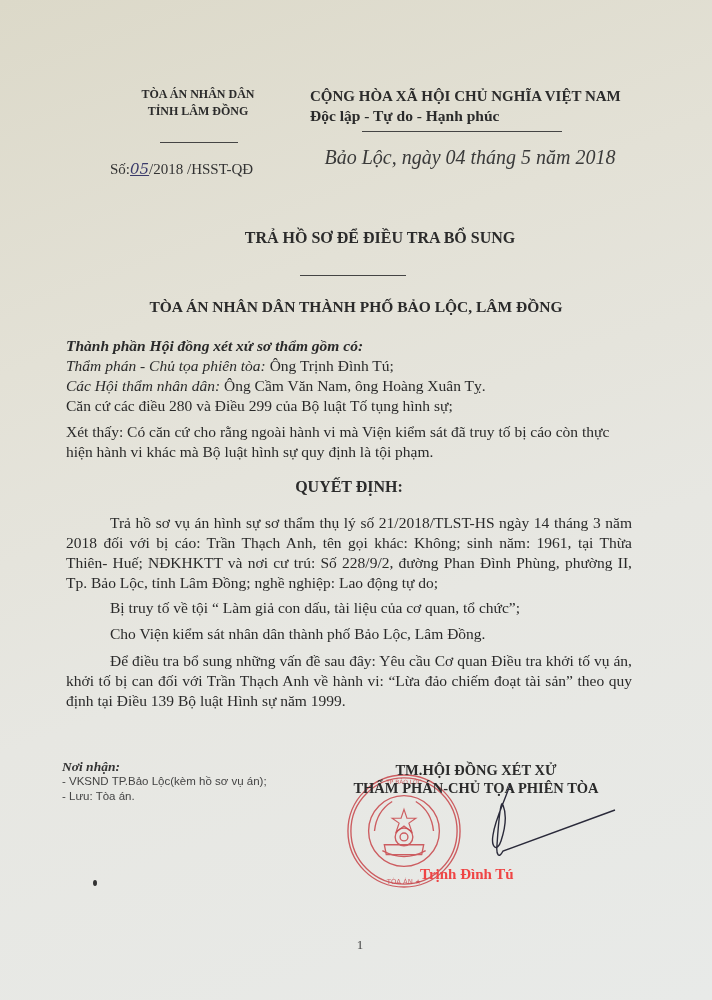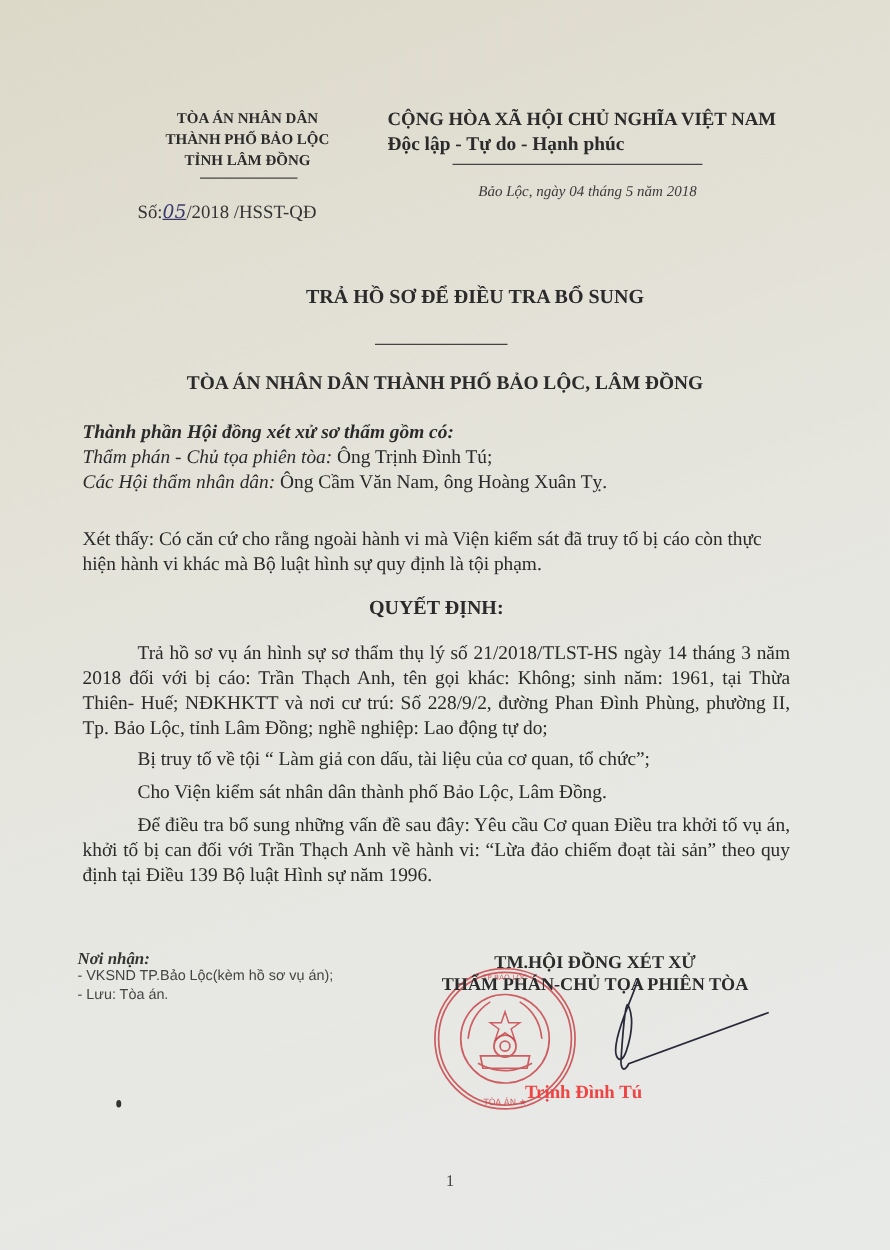--- a/index.html
+++ b/index.html
@@ -17,21 +17,21 @@
   
   .hdr-left { left: 88px; top: 86px; width: 220px; text-align: center; font-weight: bold; font-size: 12px; line-height: 17px; color: #2b2b2b; }
   .hdr-left-rule { left: 160px; top: 142px; width: 78px; height: 1px; background: #444; }
   .doc-no { left: 110px; top: 160px; width: 190px; font-size: 15px; color: #333; }
   .doc-no .hand { font-family: "DejaVu Serif", serif; font-style: italic; color: #3a3a6a; text-decoration: underline; }
 
   
   .hdr-right { left: 310px; top: 86px; width: 320px; text-align: left; font-weight: bold; font-size: 15px; line-height: 20px; color: #2b2b2b; }
   .hdr-right .motto { font-size: 15.5px; }
   .hdr-right-rule { left: 362px; top: 131px; width: 200px; height: 1px; background: #444; }
-  .place-date { left: 310px; top: 146px; width: 320px; text-align: center; font-style: italic; font-size: 12px; color: #3a3a3a; }
+  .place-date { left: 310px; top: 146px; width: 320px; text-align: center; font-style: italic; font-size: 20px; color: #3a3a3a; }
 
   
   .title { left: 180px; top: 228px; width: 400px; text-align: center; font-weight: bold; font-size: 16px; line-height: 20px; color: #2b2b2b; }
   .title-rule { left: 300px; top: 275px; width: 106px; height: 1px; background: #444; }
   .court-name { left: 80px; top: 298px; width: 552px; text-align: center; font-weight: bold; font-size: 15.5px; color: #2b2b2b; }
 
   
   .body-block { left: 66px; width: 566px; font-size: 15.5px; line-height: 20px; color: #2a2a2a; }
   .p-panel { top: 336px; }
   .p-xet { top: 422px; }
@@ -53,21 +53,20 @@
 
   .stamp { left: 345px; top: 772px; width: 118px; height: 118px; }
   .signature { left: 455px; top: 775px; width: 180px; height: 100px; }
   .ink-dot { left: 93px; top: 880px; width: 4px; height: 6px; background: #333; border-radius: 50%; }
 </style>
 </head>
 <body>
 
 <div class="abs hdr-left">
   <div>TÒA ÁN NHÂN DÂN</div>
-  <div>THÀNH PHỐ BẢO LỘC</div>
   <div>TỈNH LÂM ĐỒNG</div>
 </div>
 <div class="abs hdr-left-rule"></div>
 <div class="abs doc-no">
   <span>Số:</span><span class="hand">05</span><span>/2018 /HSST-QĐ</span>
 </div>
 
 <div class="abs hdr-right">
   <div>CỘNG HÒA XÃ HỘI CHỦ NGHĨA VIỆT NAM</div>
   <div class="motto">Độc lập - Tự do - Hạnh phúc</div>
@@ -78,30 +77,31 @@
 <div class="abs title">
   <div>TRẢ HỒ SƠ ĐỂ ĐIỀU TRA BỔ SUNG</div>
 </div>
 <div class="abs title-rule"></div>
 <div class="abs court-name">TÒA ÁN NHÂN DÂN THÀNH PHỐ BẢO LỘC, LÂM ĐỒNG</div>
 
 <div class="abs body-block p-panel">
   <div class="bold italic">Thành phần Hội đồng xét xử sơ thẩm gồm có:</div>
   <div><span class="italic">Thẩm phán - Chủ tọa phiên tòa:</span><span> Ông Trịnh Đình Tú;</span></div>
   <div><span class="italic">Các Hội thẩm nhân dân:</span><span> Ông Cầm Văn Nam, ông Hoàng Xuân Tỵ.</span></div>
+  <div>Căn cứ các điều 280 và Điều 299 của Bộ luật Tố tụng hình sự;</div>
 </div>
 
 <div class="abs body-block p-xet">Xét thấy: Có căn cứ cho rằng ngoài hành vi mà Viện kiểm sát đã truy tố bị cáo còn thực hiện hành vi khác mà Bộ luật hình sự quy định là tội phạm.</div>
 
 <div class="abs decision-head">QUYẾT ĐỊNH:</div>
 
 <div class="abs body-block p1 p-para" style="text-align:justify">Trả hồ sơ vụ án hình sự sơ thẩm thụ lý số 21/2018/TLST-HS ngày 14 tháng 3 năm 2018 đối với bị cáo: Trần Thạch Anh, tên gọi khác: Không; sinh năm: 1961, tại Thừa Thiên- Huế; NĐKHKTT và nơi cư trú: Số 228/9/2, đường Phan Đình Phùng, phường II, Tp. Bảo Lộc, tỉnh Lâm Đồng; nghề nghiệp: Lao động tự do;</div>
 <div class="abs body-block p2 p-para">Bị truy tố về tội “ Làm giả con dấu, tài liệu của cơ quan, tổ chức”;</div>
 <div class="abs body-block p3 p-para">Cho Viện kiểm sát nhân dân thành phố Bảo Lộc, Lâm Đồng.</div>
-<div class="abs body-block p4 p-para" style="text-align:justify">Để điều tra bổ sung những vấn đề sau đây: Yêu cầu Cơ quan Điều tra khởi tố vụ án, khởi tố bị can đối với Trần Thạch Anh về hành vi: “Lừa đảo chiếm đoạt tài sản” theo quy định tại Điều 139 Bộ luật Hình sự năm 1996.</div>
+<div class="abs body-block p4 p-para" style="text-align:justify">Để điều tra bổ sung những vấn đề sau đây: Yêu cầu Cơ quan Điều tra khởi tố vụ án, khởi tố bị can đối với Trần Thạch Anh về hành vi: “Lừa đảo chiếm đoạt tài sản” theo quy định tại Điều 139 Bộ luật Hình sự năm 1999.</div>
 
 <div class="abs recipients">
   <div class="lbl">Nơi nhận:</div>
   <div>- VKSND TP.Bảo Lộc(kèm hồ sơ vụ án);</div>
   <div>- Lưu: Tòa án.</div>
 </div>
 
 <svg class="abs stamp" viewBox="0 0 120 120">
   <g fill="none" stroke="#c8454a" stroke-width="1.4" opacity="0.85">
     <circle cx="60" cy="60" r="57"></circle>

